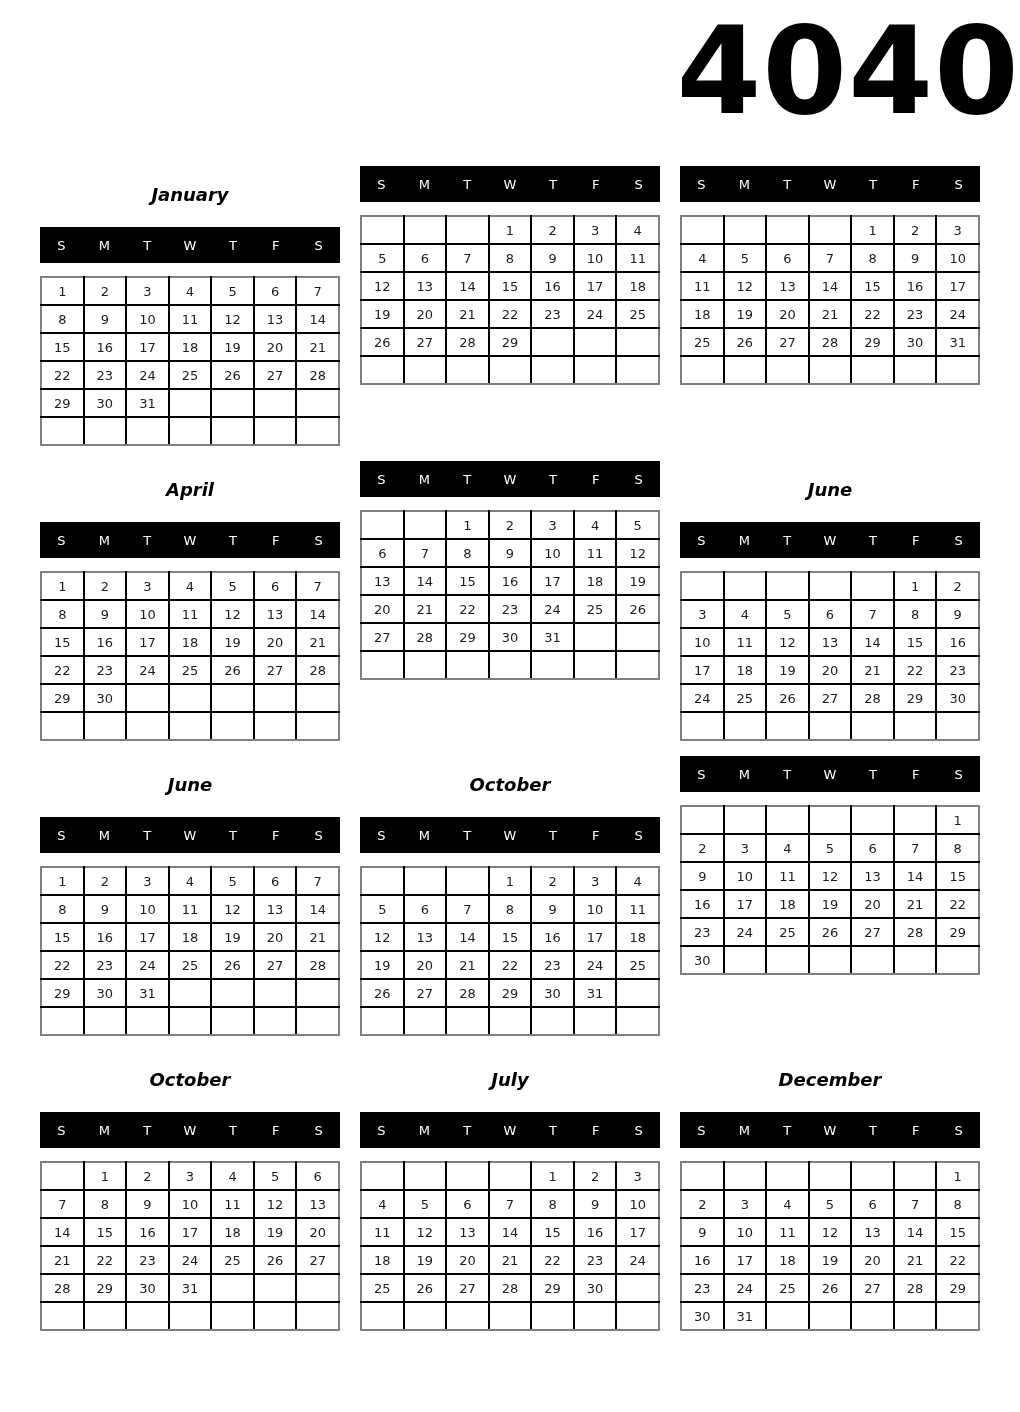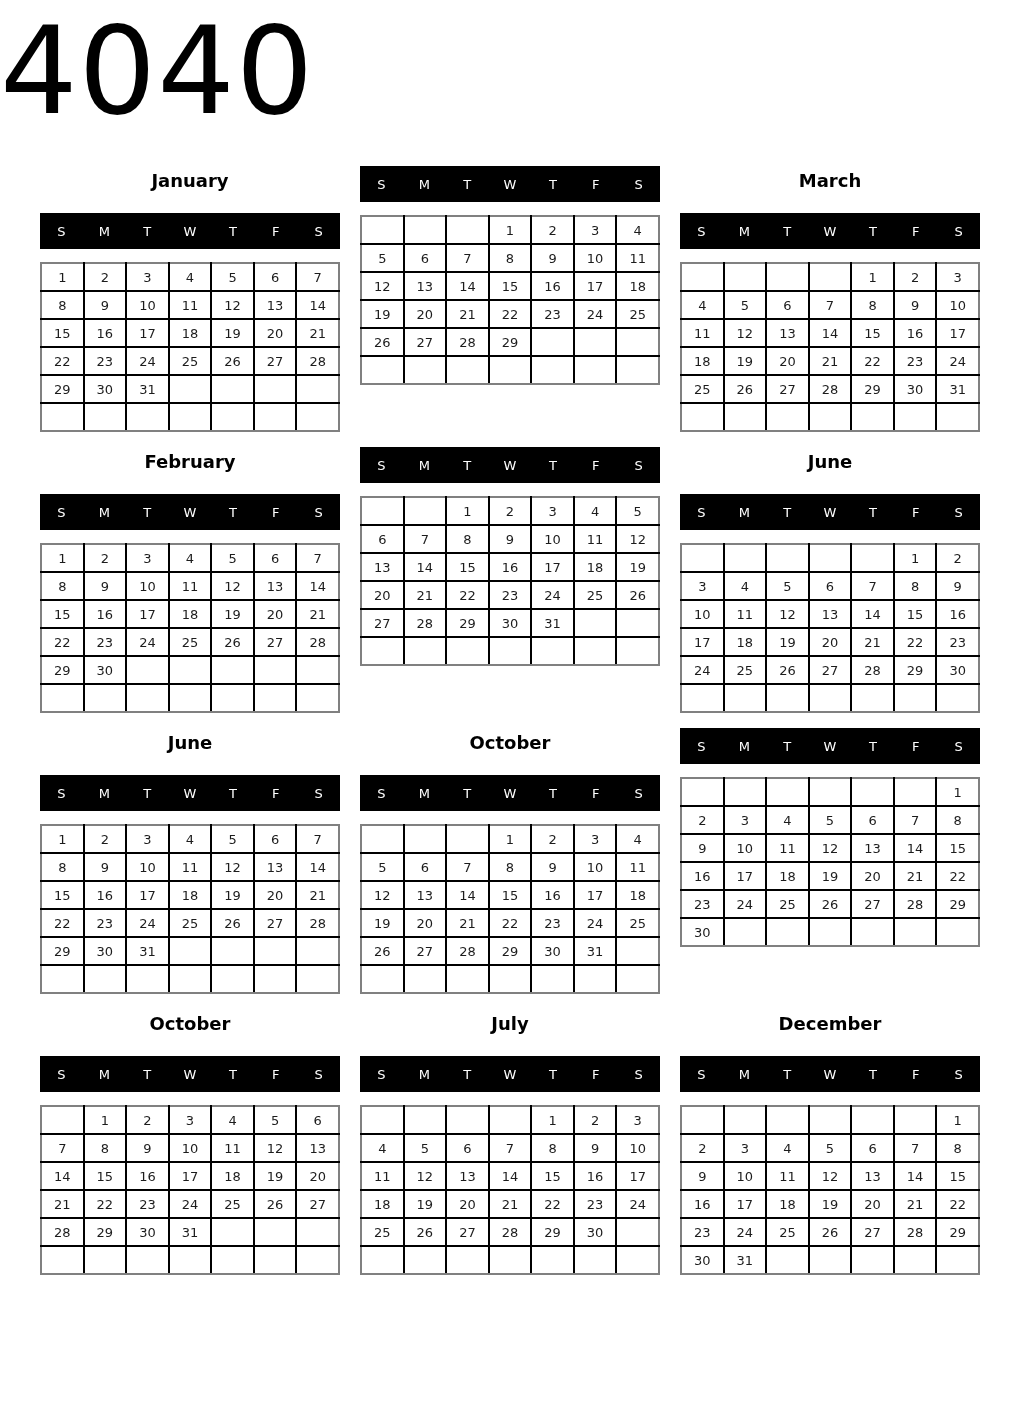--- a/index.html
+++ b/index.html
@@ -8,45 +8,46 @@
     background: #ffffff;
   }
   body {
     width: 1020px;
     height: 1412px;
     font-family: "DejaVu Sans", sans-serif;
     color: #000;
     overflow: hidden;
   }
   .year-title {
-    text-align: left;
+    text-align: right;
     font-size: 122px;
-    font-weight: normal;
+    font-weight: bold;
     line-height: 1;
     margin: 10px 0 0 0;
     letter-spacing: 1px;
     color: #000;
   }
   .months-grid {
     display: grid;
     grid-template-columns: repeat(3, 300px);
     column-gap: 20px;
     justify-content: center;
     margin-top: 34px;
   }
   .month {
     margin-bottom: 15px;
   }
   .month-title {
     text-align: center;
     font-size: 18px;
     font-weight: bold;
     line-height: 21px;
-    margin: 4px 0 22px 0;
+    margin: 18px 0 22px 0;
     color: #000;
+    font-style: italic;
   }
   .dow-header {
     background: #000;
     height: 36px;
     display: grid;
     grid-template-columns: repeat(7, 1fr);
     align-items: center;
     margin-bottom: 13px;
   }
   .dow {
@@ -215,21 +216,20 @@
               <td class="day-cell"></td>
               <td class="day-cell"></td>
               <td class="day-cell"></td>
               <td class="day-cell"></td>
               <td class="day-cell"></td>
             </tr>
           </tbody>
         </table>
       </div>
       <div class="month">
-        <div class="month-title">March</div>
         <div class="dow-header">
           <span class="dow">S</span>
           <span class="dow">M</span>
           <span class="dow">T</span>
           <span class="dow">W</span>
           <span class="dow">T</span>
           <span class="dow">F</span>
           <span class="dow">S</span>
         </div>
         <table class="month-grid">
@@ -285,21 +285,21 @@
               <td class="day-cell"></td>
               <td class="day-cell"></td>
               <td class="day-cell"></td>
               <td class="day-cell"></td>
               <td class="day-cell"></td>
             </tr>
           </tbody>
         </table>
       </div>
       <div class="month">
-        <div class="month-title">February</div>
+        <div class="month-title">April</div>
         <div class="dow-header">
           <span class="dow">S</span>
           <span class="dow">M</span>
           <span class="dow">T</span>
           <span class="dow">W</span>
           <span class="dow">T</span>
           <span class="dow">F</span>
           <span class="dow">S</span>
         </div>
         <table class="month-grid">

